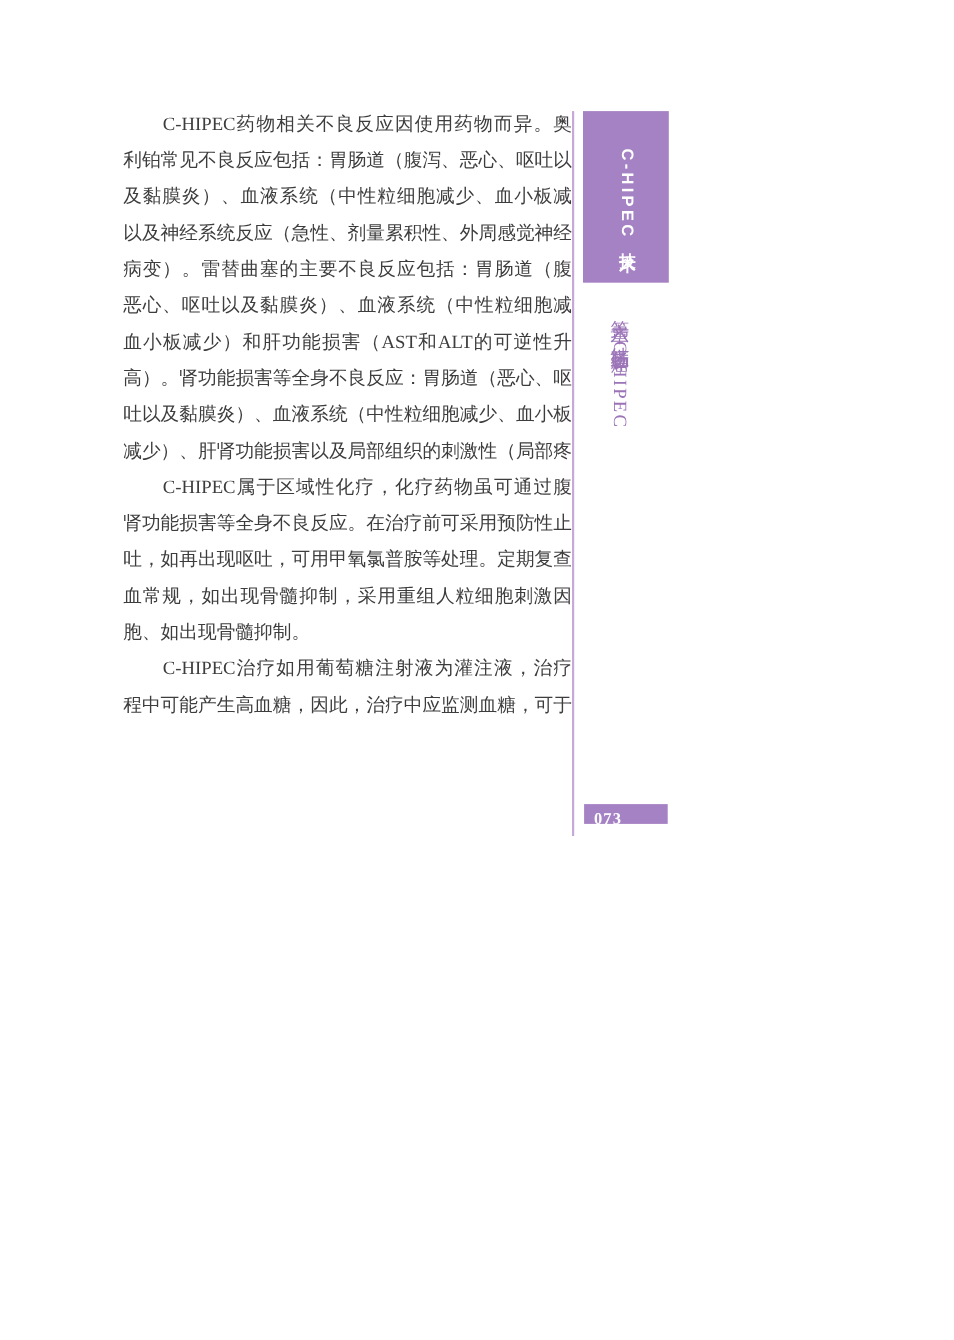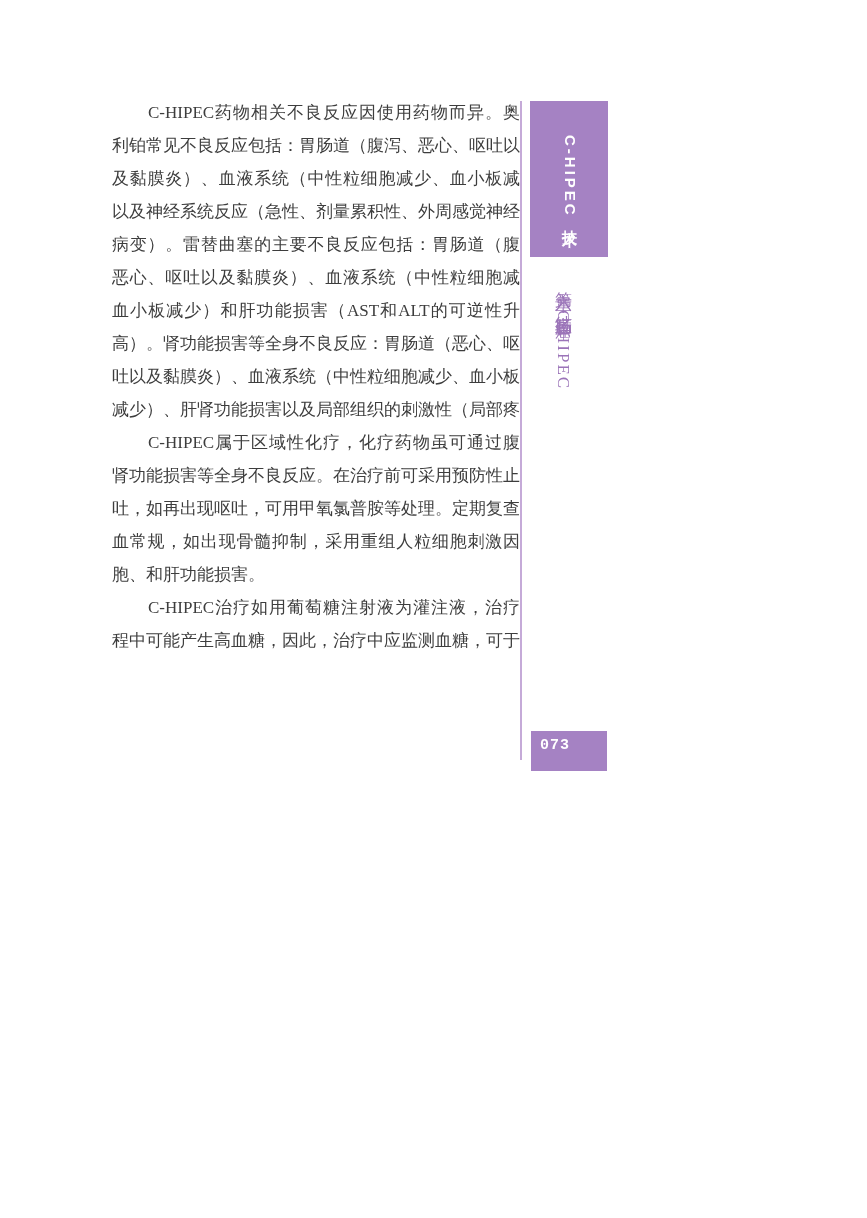--- a/index.html
+++ b/index.html
@@ -70,25 +70,25 @@
     font-size: 17px;
     letter-spacing: 2px;
     white-space: nowrap;
   }
   .chapter-heading .chapter-title-part {
     margin-inline-start: 18px;
   }
   .page-number-badge {
     position: absolute;
     left: 531px; top: 731px;
-    width: 76px; height: 40px;
+    width: 76px; height: 18px;
     box-sizing: border-box;
     background: var(--accent-color, #a582c3);
     color: #ffffff;
-    font-family: Liberation Mono, monospace;
+    font-family: Liberation Serif, serif;
     font-weight: bold;
     font-size: 15px;
     line-height: 29px;
     padding-left: 9px;
     letter-spacing: 1px;
   }
 </style>
 </head>
 <body>
 
@@ -103,21 +103,21 @@
       <div class="line">病变）。雷替曲塞的主要不良反应包括：胃肠道（腹泻、</div>
       <div class="line">恶心、呕吐以及黏膜炎）、血液系统（中性粒细胞减少、</div>
       <div class="line">血小板减少）和肝功能损害（AST和ALT的可逆性升</div>
       <div class="line">高）。肾功能损害等全身不良反应：胃肠道（恶心、呕</div>
       <div class="line">吐以及黏膜炎）、血液系统（中性粒细胞减少、血小板</div>
       <div class="line">减少）、肝肾功能损害以及局部组织的刺激性（局部疼</div>
       <div class="line indent">C-HIPEC属于区域性化疗，化疗药物虽可通过腹膜</div>
       <div class="line">肾功能损害等全身不良反应。在治疗前可采用预防性止</div>
       <div class="line">吐，如再出现呕吐，可用甲氧氯普胺等处理。定期复查</div>
       <div class="line">血常规，如出现骨髓抑制，采用重组人粒细胞刺激因</div>
-      <div class="line end">胞、和肝功能损害。</div>
+      <div class="line end">胞、如出现骨髓抑制。</div>
       <div class="line indent">C-HIPEC治疗如用葡萄糖注射液为灌注液，治疗过</div>
       <div class="line">程中可能产生高血糖，因此，治疗中应监测血糖，可于</div>
     </main>
 
   <div class="side-rule"></div>
 
   <div class="chapter-tab">
     <span class="vtext">C-HIPEC技术</span>
   </div>
 

